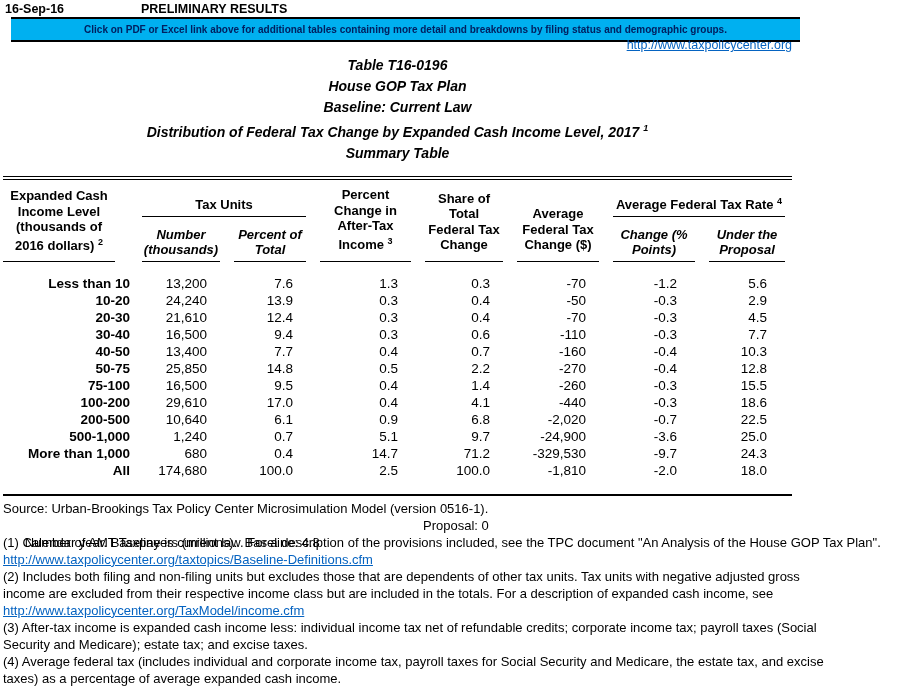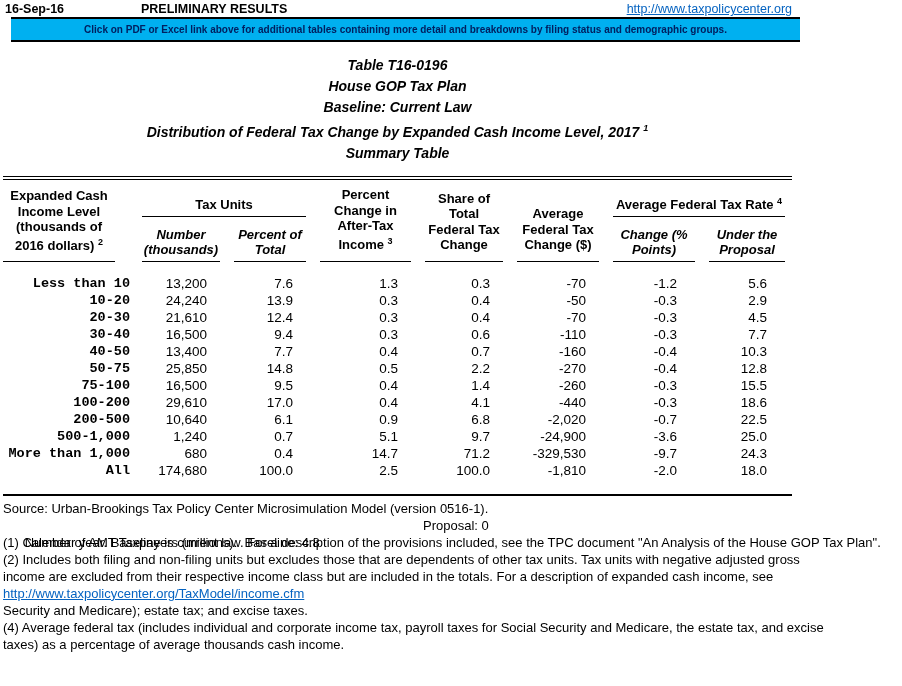--- a/index.html
+++ b/index.html
@@ -5,21 +5,21 @@
   * { margin: 0; padding: 0; box-sizing: border-box; }
   html, body { width: 902px; height: 686px; overflow: hidden; background: #fff;
     font-family: "Liberation Sans", sans-serif; color: #000; }
   .page { width: 793px; padding: 2px 0 0 3px; }
 
   
   .tophdr { position: relative; width: 789px; height: 15px; font-size: 12.5px; }
   .tophdr .date { position: absolute; left: 2px; top: 0; font-weight: bold; }
   .tophdr .prelim { position: absolute; left: 138px; top: 0; font-weight: bold; }
   .tophdr .toplink { position: absolute; right: 0; top: 0; }
-  a.lnk { color: #0563C1; text-decoration: underline; }
+  a.lnk { color: #0563C1; text-decoration: underline; margin-top: 36px; }
 
   
   .banner { width: 789px; height: 25px; background: #00B0F0;
     border-top: 2px solid #000; border-bottom: 2px solid #000;
     display: flex; align-items: center; justify-content: center;
     font-weight: bold; font-size: 10px; color: #002060; white-space: nowrap; margin-left: 8px; }
 
   
   .titles { width: 789px; text-align: center; margin-top: 13px; font-style: italic; }
   .titles div { font-weight: bold; font-size: 14px; line-height: 21px; }
@@ -31,21 +31,21 @@
   table.t { border-collapse: collapse; table-layout: fixed; width: 789px; }
   .t th { vertical-align: bottom; font-weight: bold; font-size: 13px;
     line-height: 15.5px; text-align: center; padding: 0; }
   .t tr.r1 th { height: 37px; }
   .t tr.r2 th { height: 45px; font-style: italic; }
   .hx { border-bottom: 1.5px solid #000; margin: 0 7px; padding-bottom: 3px; }
   th.span2 .hx { padding-bottom: 8px; }
   th.c0h .hx { margin: 0 20px 0 0; padding-bottom: 7px; }
   .t tbody td { font-size: 13.5px; line-height: 17px; text-align: right;
     padding: 0 20px 0 0; white-space: nowrap; }
-  .t tbody td.c0 { font-weight: bold; padding-right: 5px; font-family: Liberation Mono, monospace; }
+  .t tbody td.c0 { font-weight: bold; padding-right: 5px; }
   .t tbody td.c6, .t tbody td.c7 { padding-right: 25px; text-align: right; }
   .t tbody tr:first-child td { padding-top: 13px; }
   .bottom-rule { width: 789px; border-top: 2px solid #000; margin-top: 15px; }
 
   
   .notes { margin-top: 4px; width: 897px; font-size: 13px; }
   .notes .ln { line-height: 17px; white-space: pre; }
   .amtline { position: relative; height: 17px; line-height: 17px; white-space: pre; }
   .amtline .proposal { position: absolute; left: 420px; top: 0; text-align: right; }
 </style>
@@ -247,27 +247,29 @@
 
   <div class="notes">
     <div class="ln">Source: Urban-Brookings Tax Policy Center Microsimulation Model (version 0516-1).</div>
     <div class="amtline">
       <span>Number of AMT Taxpayers (millions).  Baseline: 4.8</span>
       <span class="proposal">Proposal: 0</span>
     </div>
     <div>
         <div class="ln">(1) Calendar year. Baseline is current law. For a description of the provisions included, see the TPC document "An Analysis of the House GOP Tax Plan".</div>
       </div>
+    <div class="ln"><a class="lnk" href="#">http://www.taxpolicycenter.org/taxtopics/Baseline-Definitions.cfm</a></div>
     <div>
         <div class="ln">(2) Includes both filing and non-filing units but excludes those that are dependents of other tax units. Tax units with negative adjusted gross</div>
         <div class="ln">income are excluded from their respective income class but are included in the totals. For a description of expanded cash income, see</div>
       </div>
     <div class="ln"><a class="lnk" href="#">http://www.taxpolicycenter.org/TaxModel/income.cfm</a></div>
     <div>
+        <div class="ln">(3) After-tax income is expanded cash income less: individual income tax net of refundable credits; corporate income tax; payroll taxes (Social</div>
         <div class="ln">Security and Medicare); estate tax; and excise taxes.</div>
       </div>
     <div>
         <div class="ln">(4) Average federal tax (includes individual and corporate income tax, payroll taxes for Social Security and Medicare, the estate tax, and excise</div>
-        <div class="ln">taxes) as a percentage of average thousands cash income.</div>
+        <div class="ln">taxes) as a percentage of average expanded cash income.</div>
       </div>
   </div>
 
 </div>
 
 </body></html>

